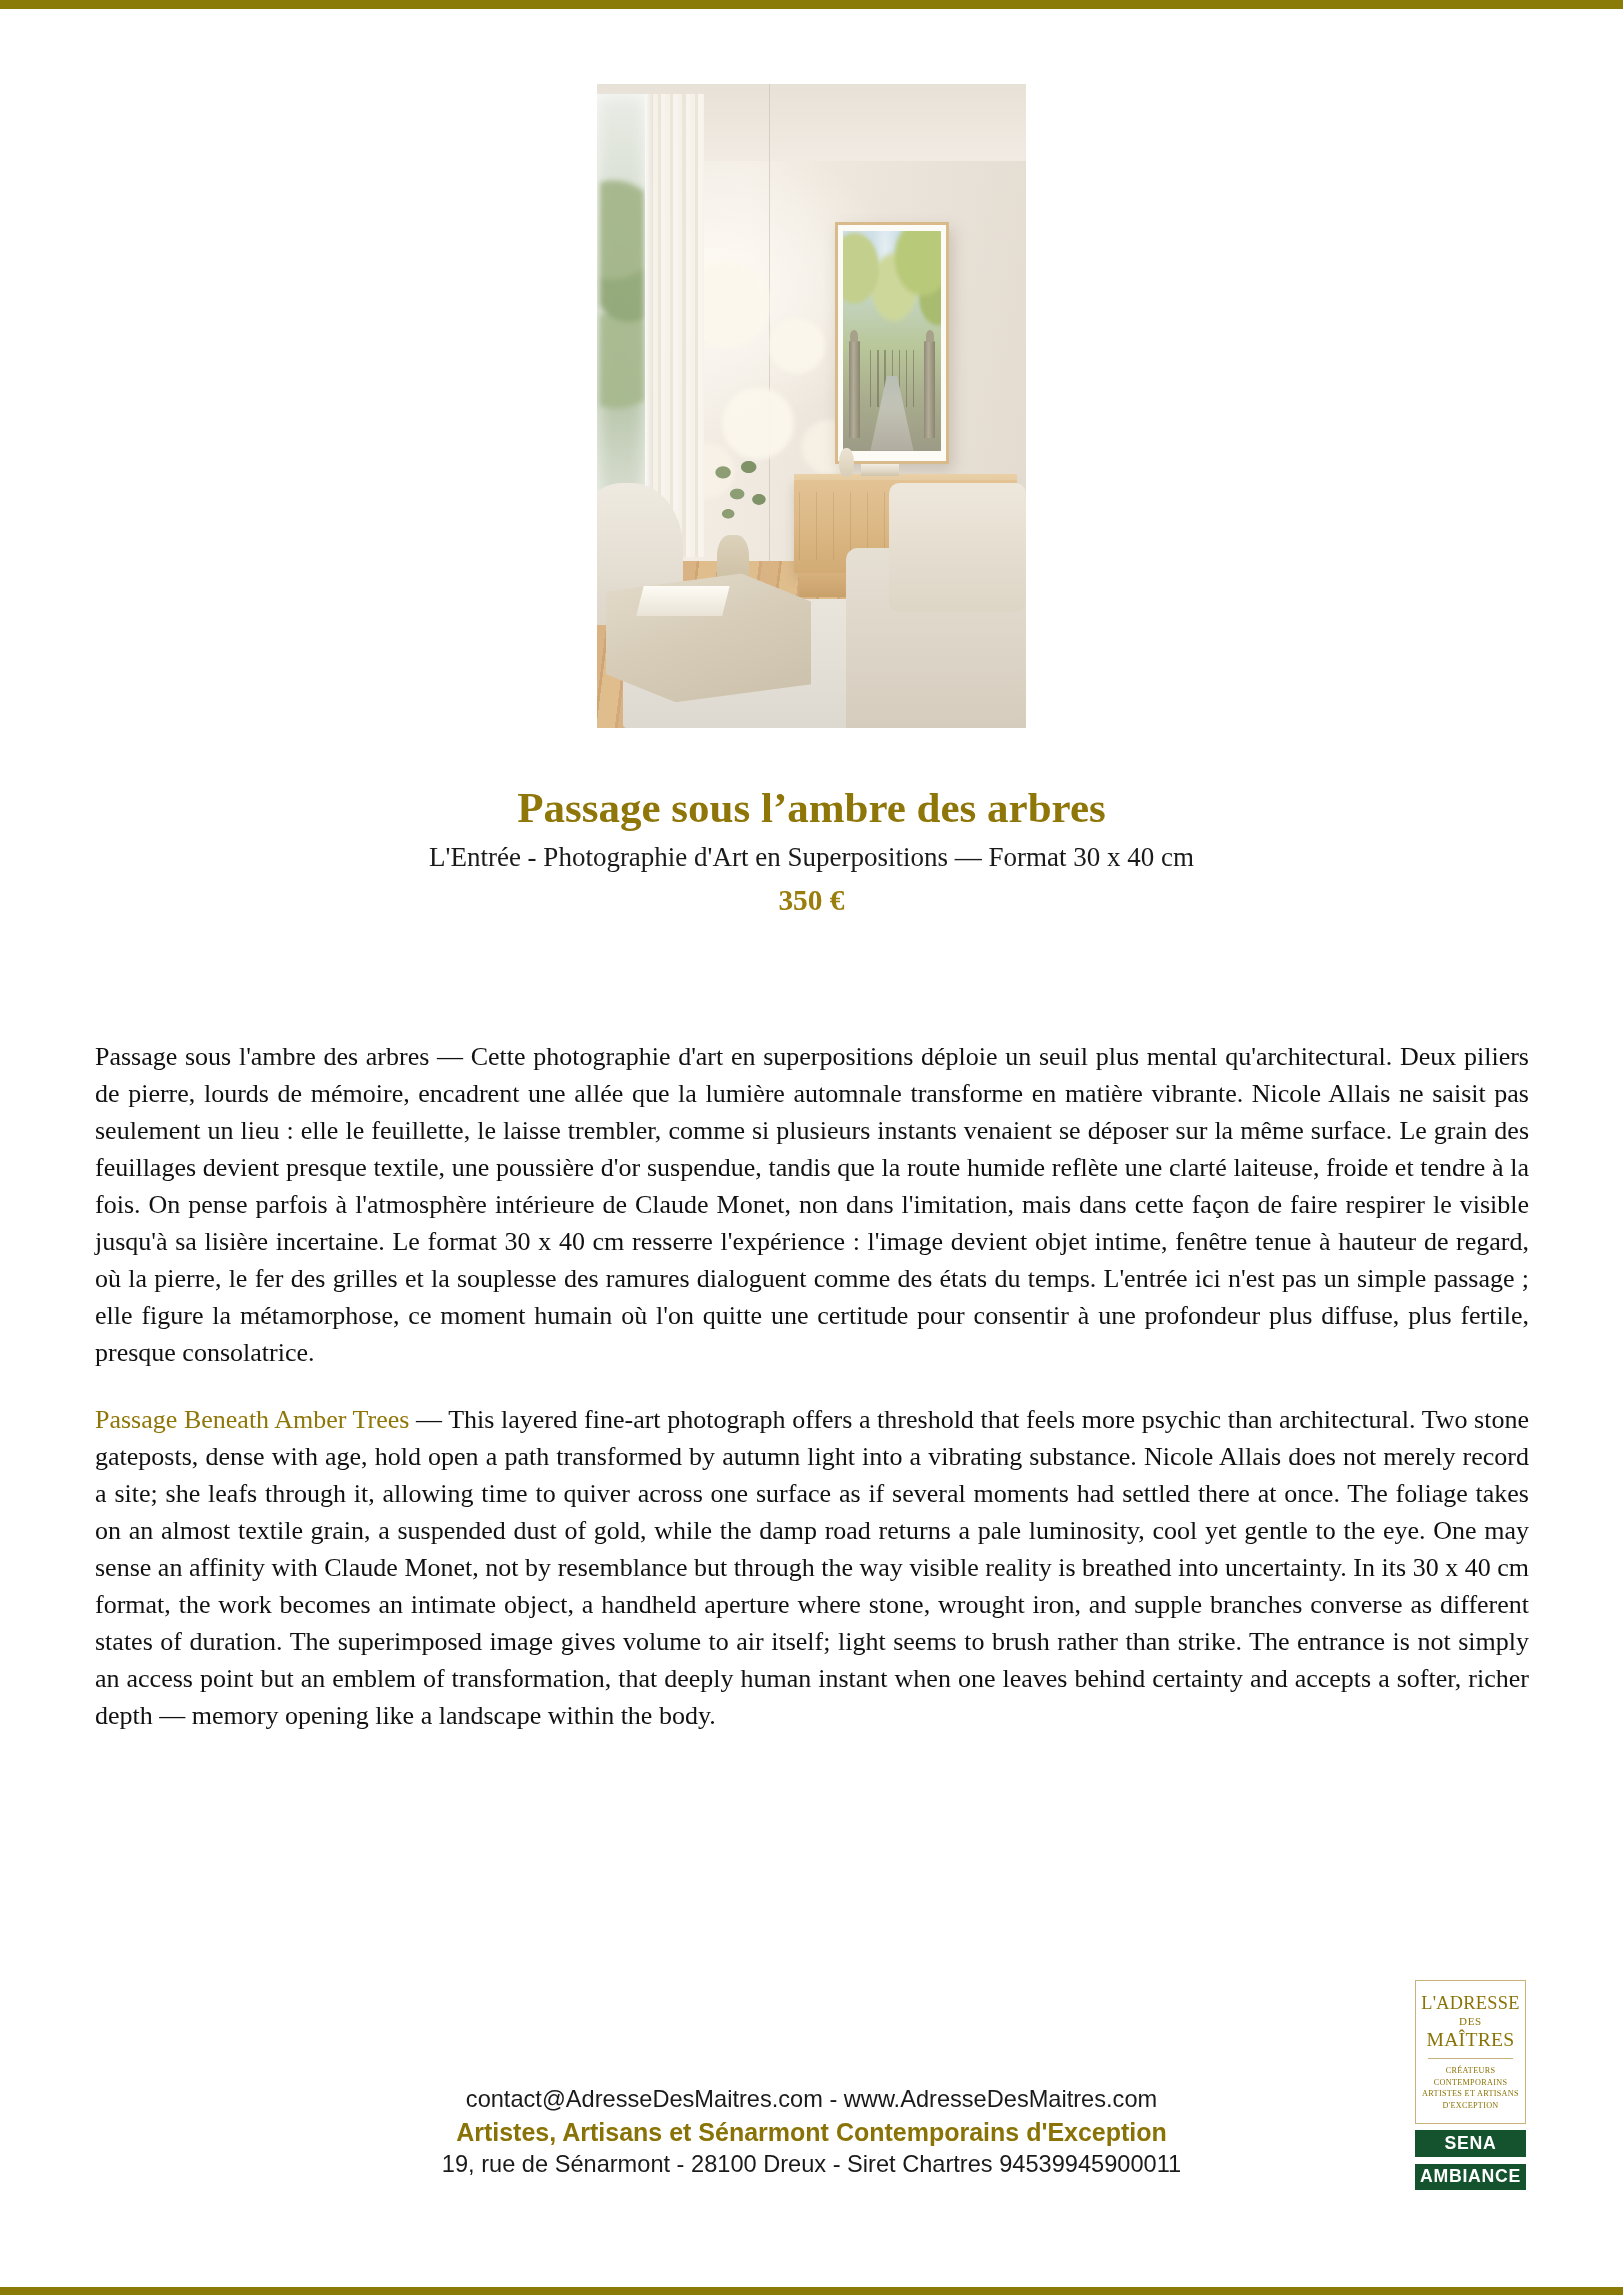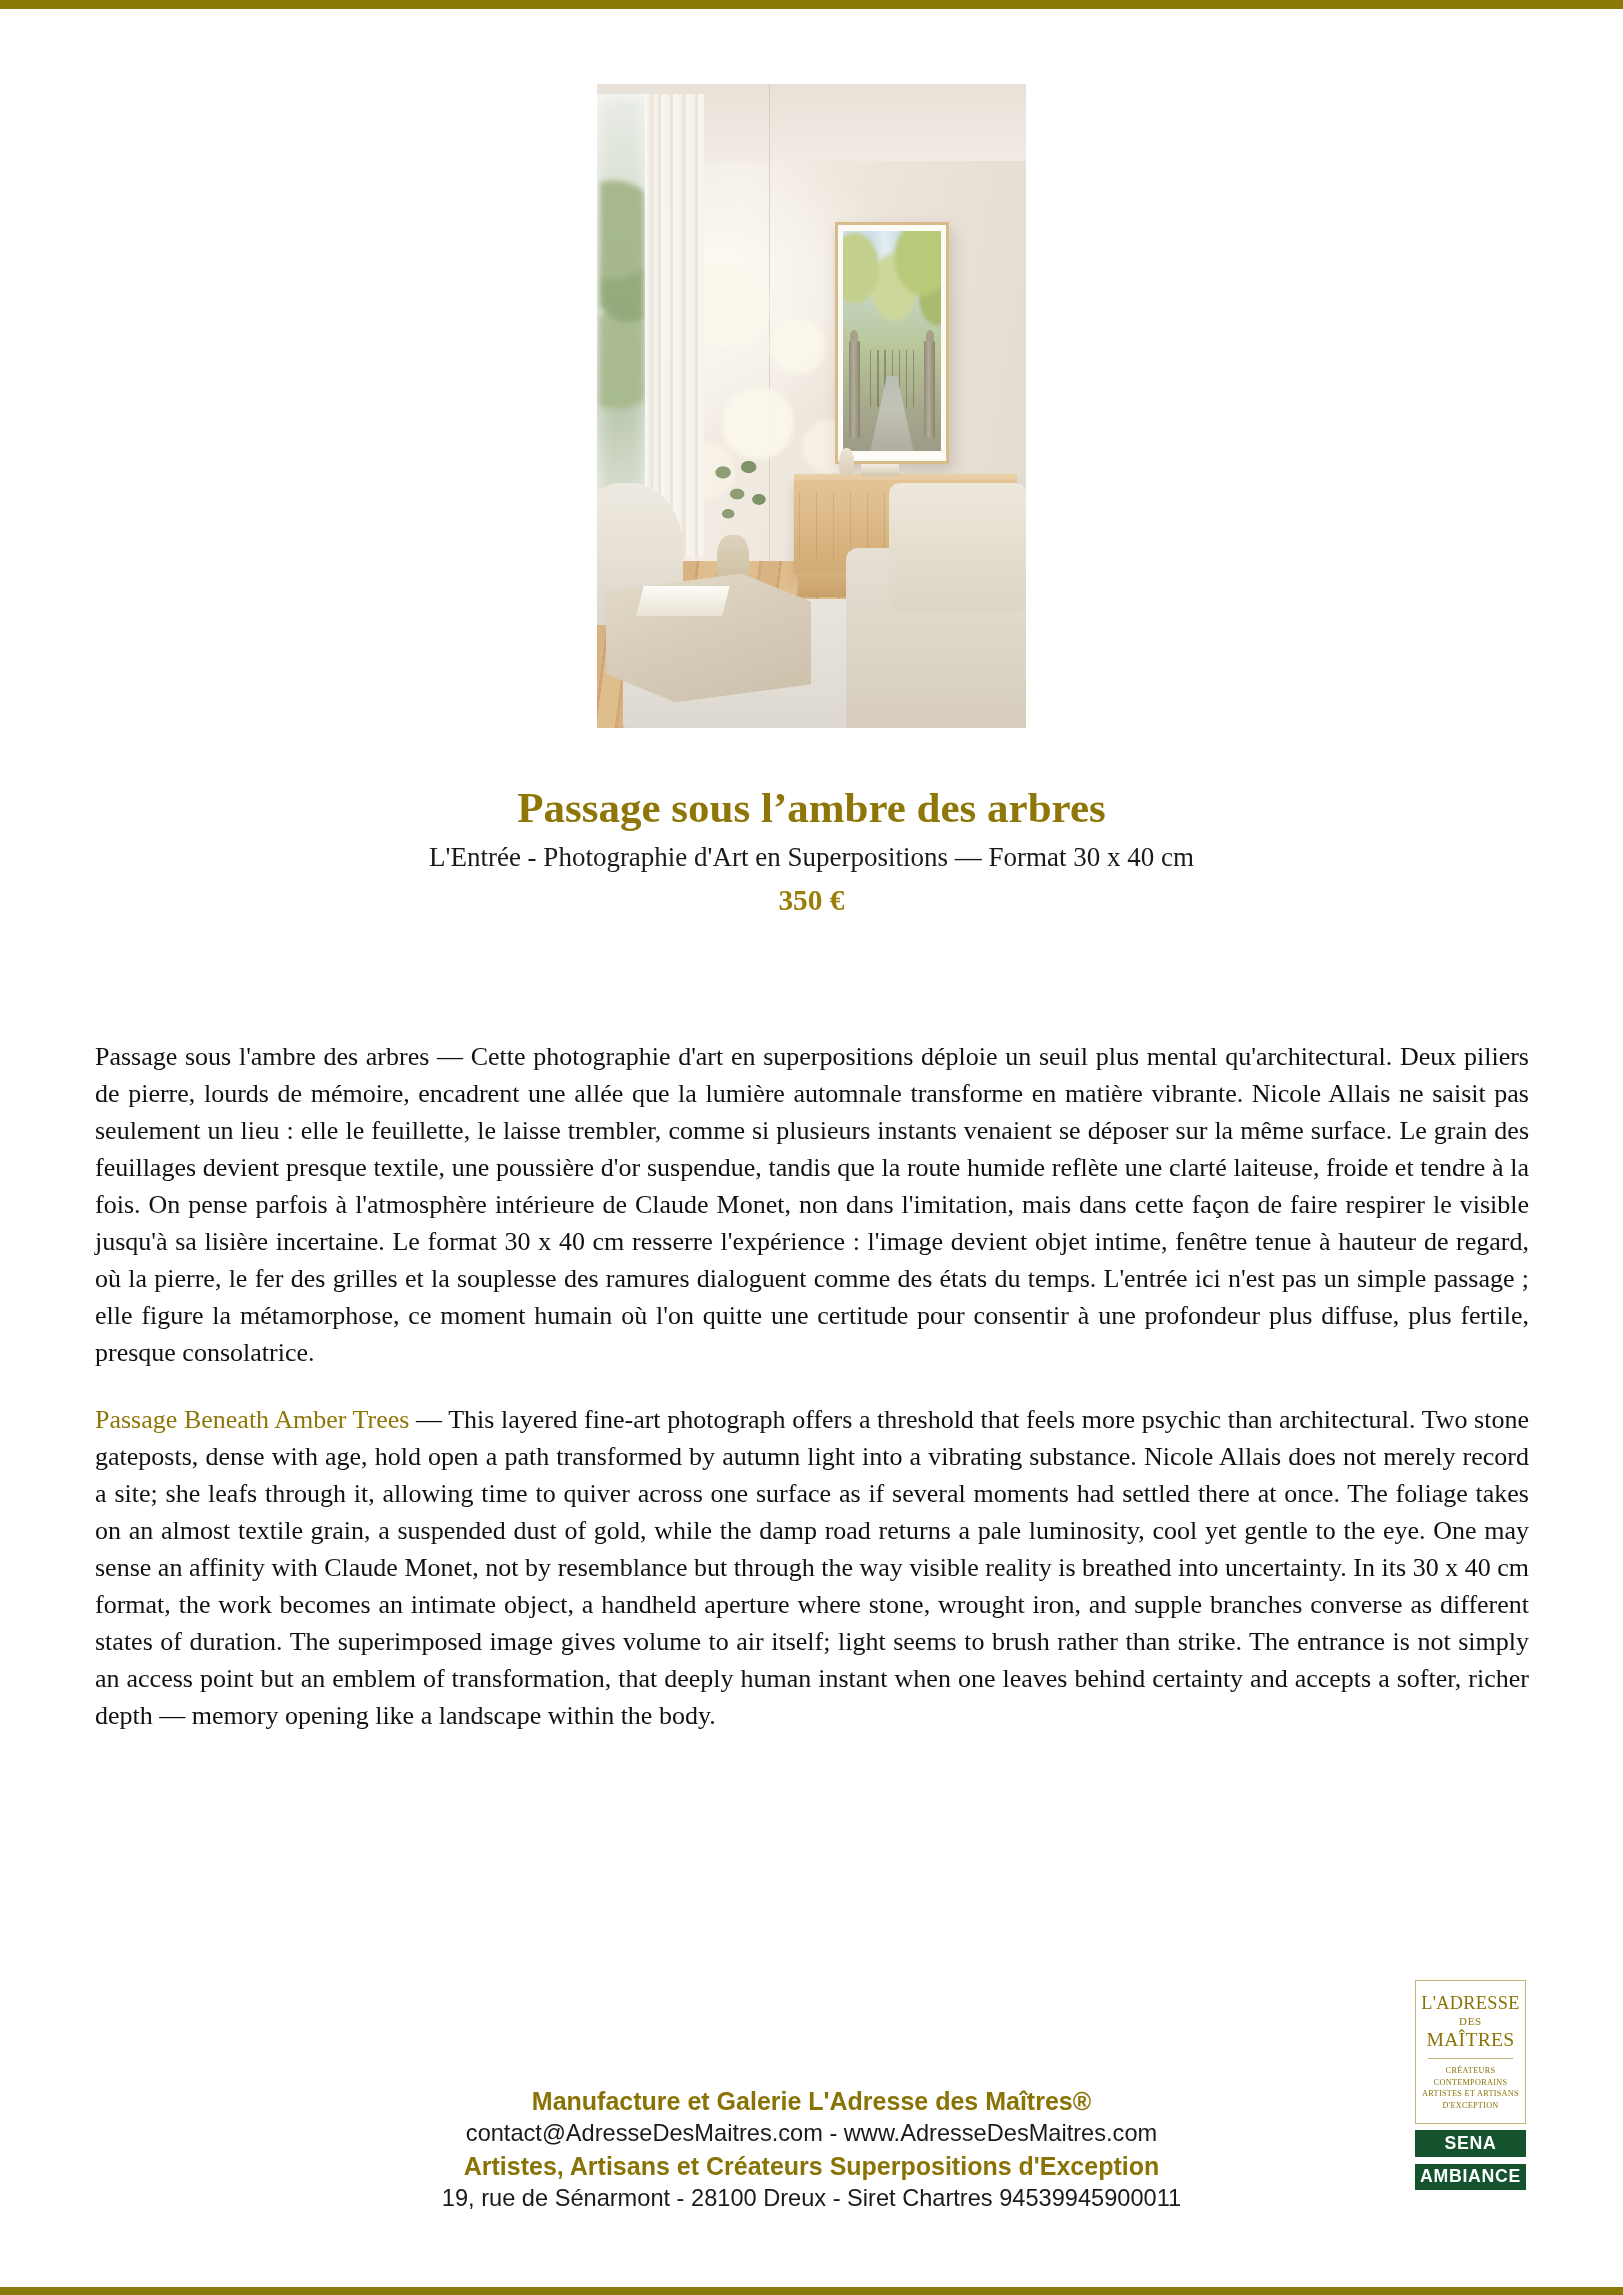--- a/index.html
+++ b/index.html
@@ -425,23 +425,22 @@
   <p class="artwork-subtitle">L'Entrée - Photographie d'Art en Superpositions — Format 30 x 40 cm</p>
   <p class="artwork-price">350 €</p>
 </div>
 
 <div class="body-copy">
   <p class="para"><span>Passage sous l'ambre des arbres</span><span> — Cette photographie d'art en superpositions déploie un seuil plus mental qu'architectural. Deux piliers de pierre, lourds de mémoire, encadrent une allée que la lumière automnale transforme en matière vibrante. Nicole Allais ne saisit pas seulement un lieu : elle le feuillette, le laisse trembler, comme si plusieurs instants venaient se déposer sur la même surface. Le grain des feuillages devient presque textile, une poussière d'or suspendue, tandis que la route humide reflète une clarté laiteuse, froide et tendre à la fois. On pense parfois à l'atmosphère intérieure de Claude Monet, non dans l'imitation, mais dans cette façon de faire respirer le visible jusqu'à sa lisière incertaine. Le format 30 x 40 cm resserre l'expérience : l'image devient objet intime, fenêtre tenue à hauteur de regard, où la pierre, le fer des grilles et la souplesse des ramures dialoguent comme des états du temps. L'entrée ici n'est pas un simple passage ; elle figure la métamorphose, ce moment humain où l'on quitte une certitude pour consentir à une profondeur plus diffuse, plus fertile, presque consolatrice.</span></p>
   <p class="para"><span class="lead-gold">Passage Beneath Amber Trees</span><span> — This layered fine-art photograph offers a threshold that feels more psychic than architectural. Two stone gateposts, dense with age, hold open a path transformed by autumn light into a vibrating substance. Nicole Allais does not merely record a site; she leafs through it, allowing time to quiver across one surface as if several moments had settled there at once. The foliage takes on an almost textile grain, a suspended dust of gold, while the damp road returns a pale luminosity, cool yet gentle to the eye. One may sense an affinity with Claude Monet, not by resemblance but through the way visible reality is breathed into uncertainty. In its 30 x 40 cm format, the work becomes an intimate object, a handheld aperture where stone, wrought iron, and supple branches converse as different states of duration. The superimposed image gives volume to air itself; light seems to brush rather than strike. The entrance is not simply an access point but an emblem of transformation, that deeply human instant when one leaves behind certainty and accepts a softer, richer depth — memory opening like a landscape within the body.</span></p>
 </div>
 
 <div class="footer">
-  <p class="footer-line bold-gold">Manufacture et Galerie L'Adresse des Maîtres®</p>
   <p class="footer-line">contact@AdresseDesMaitres.com - www.AdresseDesMaitres.com</p>
-  <p class="footer-line bold-gold">Artistes, Artisans et Créateurs Superpositions d'Exception</p>
+  <p class="footer-line bold-gold">Artistes, Artisans et Sénarmont Contemporains d'Exception</p>
   <p class="footer-line">19, rue de Sénarmont - 28100 Dreux - Siret Chartres 94539945900011</p>
 </div>
 
 <div class="brand-block">
   <div class="brand-card">
     <p class="brand-l1">L'ADRESSE</p>
     <p class="brand-l2">DES</p>
     <p class="brand-l3">MAÎTRES</p>
     <hr class="brand-div">
     <p class="brand-tag">CRÉATEURS CONTEMPORAINS</p>

